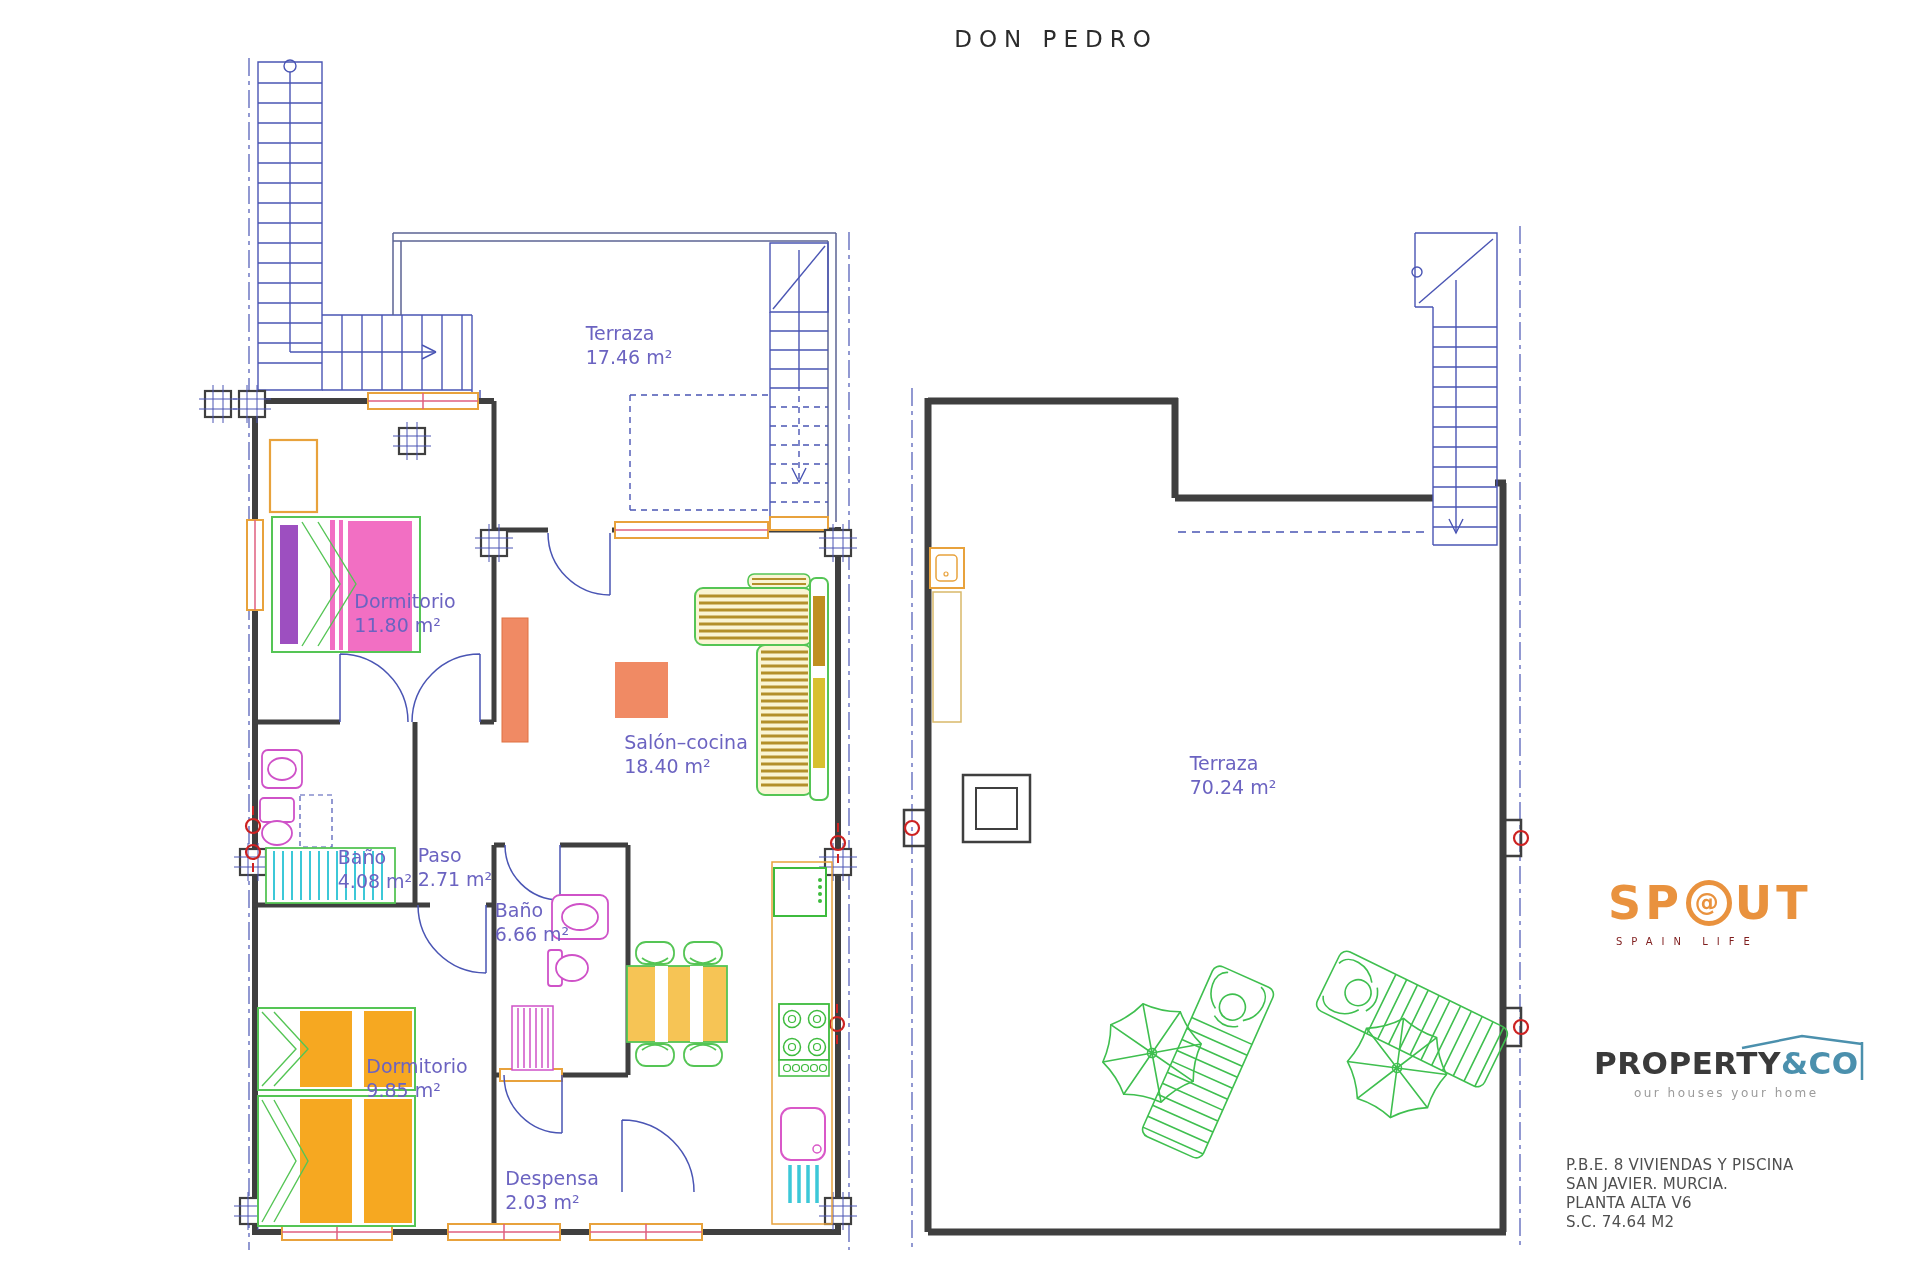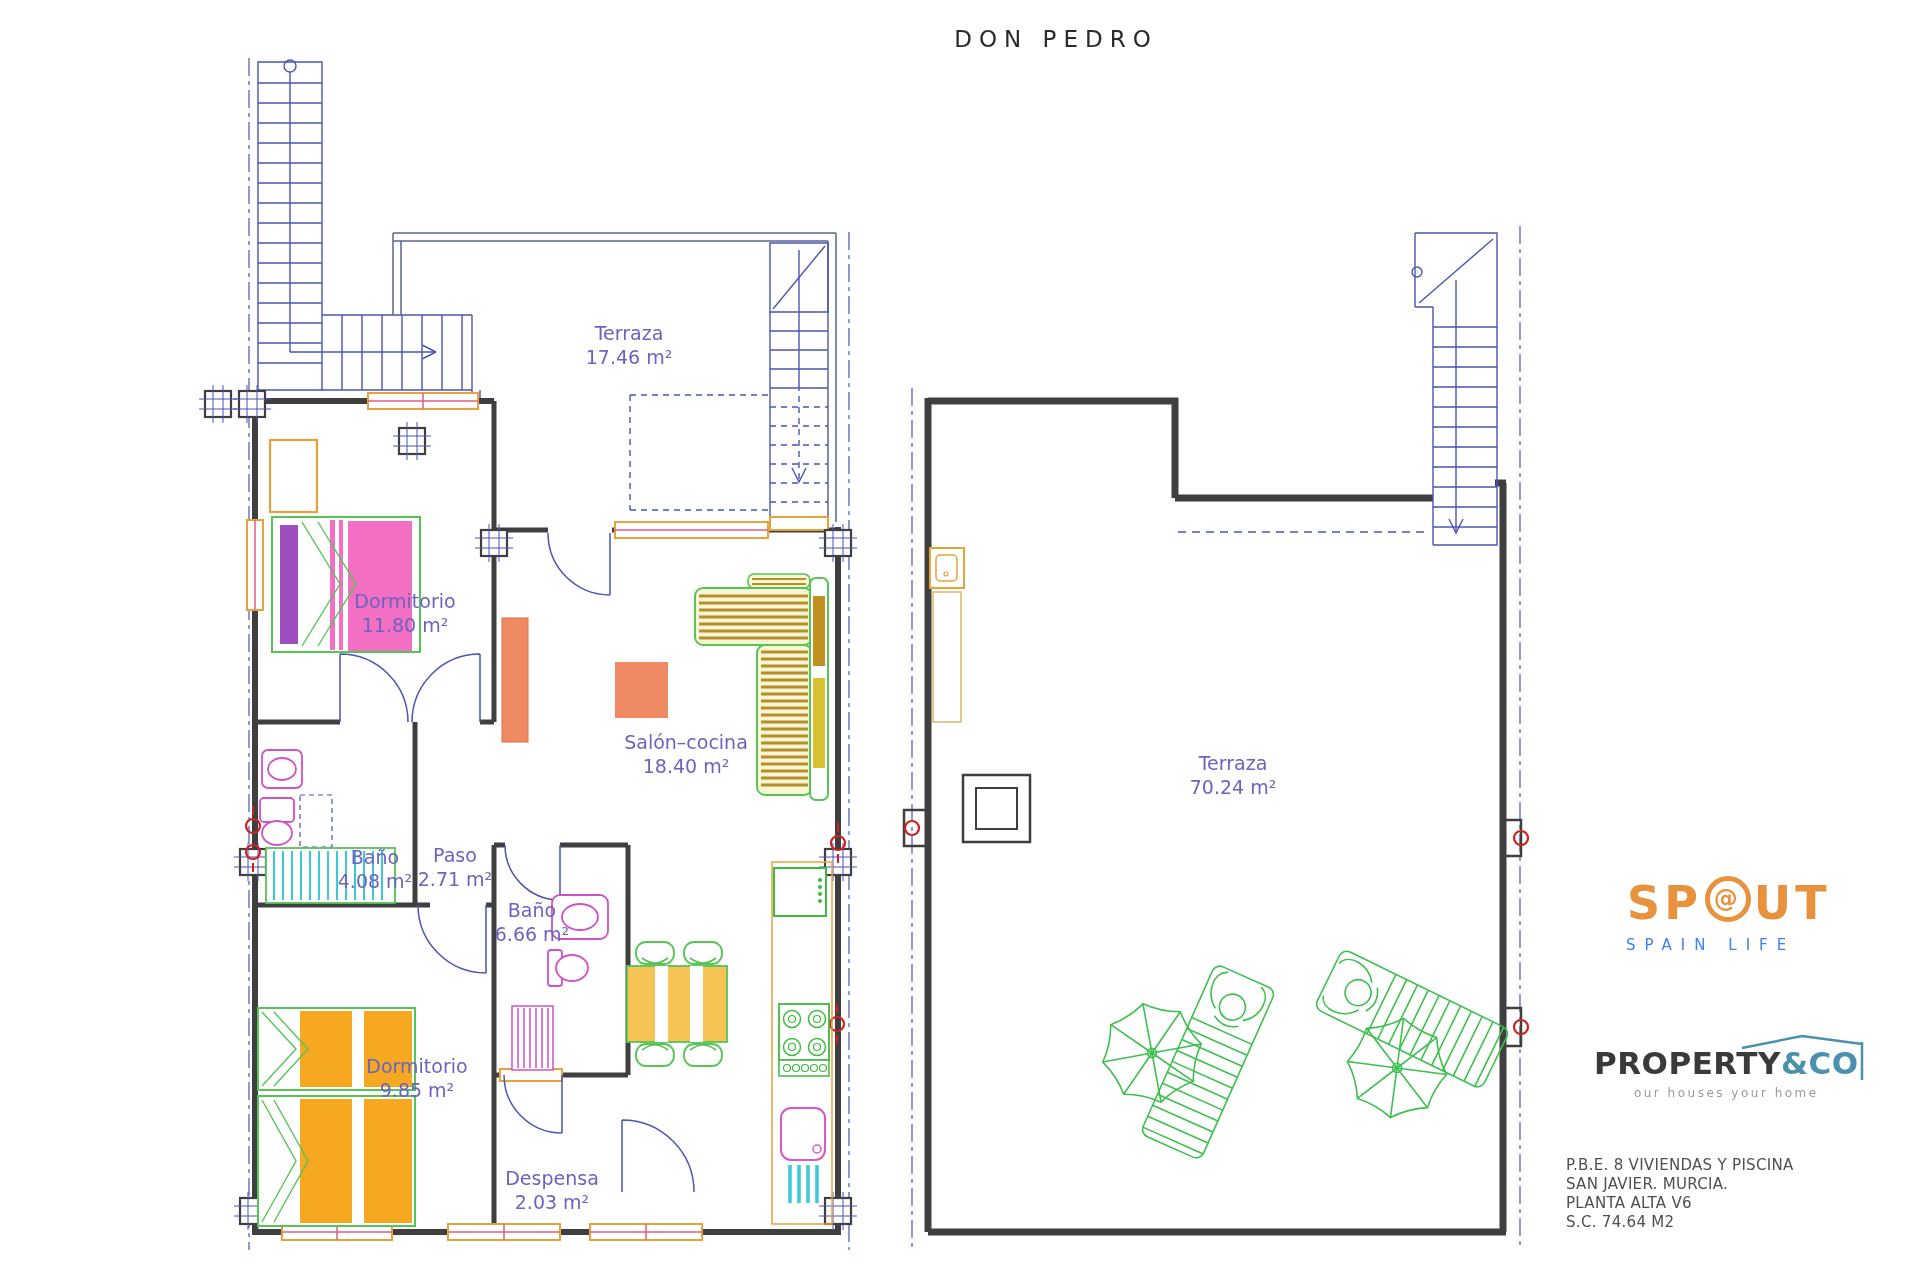--- a/index.html
+++ b/index.html
@@ -1,34 +1,34 @@
 <!DOCTYPE html>
 <html><head>
 <meta charset="utf-8">
 <style>
   html,body{margin:0;padding:0;background:#ffffff;}
   .page{position:relative;width:1920px;height:1280px;background:#ffffff;overflow:hidden;
         font-family:"DejaVu Sans","Liberation Sans",sans-serif;}
   svg.plan{position:absolute;left:0;top:0;}
-  .room-label{position:absolute;transform:translate(-50%,-50%);text-align:center;
+  .room-label{position:absolute;transform:translate(-50%,-50%);text-align:left;
               color:#6b63c1;font-size:19px;line-height:1.28;white-space:nowrap;}
   
   .villa-logo{position:absolute;left:898px;top:22px;width:330px;}
   .villa-row{display:flex;align-items:flex-start;}
   .villa-rest{font-size:66px;font-weight:800;letter-spacing:2px;color:#1d1d1d;margin-top:14px;line-height:1;}
   .villa-num{font-family:"DejaVu Serif","Liberation Serif",serif;font-style:italic;font-size:88px;
              color:#1d1d1d;line-height:1;margin-left:10px;margin-top:-2px;}
   .villa-sub{margin-top:4px;margin-left:38px;width:240px;text-align:center;font-size:23px;
              letter-spacing:7px;color:#2b2b2b;font-weight:500;}
   
   .spout{position:absolute;left:1608px;top:876px;color:#e9923e;}
-  .spout-row{display:flex;font-weight:bold;font-size:46px;letter-spacing:4px;margin-left:19px;}
+  .spout-row{display:flex;align-items:center;font-weight:bold;font-size:46px;letter-spacing:4px;}
   .spout-o{display:inline-flex;align-items:center;justify-content:center;width:36px;height:36px;
            border:5px solid #e9923e;border-radius:50%;margin:0 3px;font-size:24px;font-weight:bold;}
-  .spout-sub{margin-top:6px;margin-left:18px;font-size:15px;letter-spacing:9px;color:#3b82f6;font-weight:500;}
+  .spout-sub{margin-top:6px;margin-left:8px;font-size:10px;letter-spacing:9px;color:#7f1d1d;font-weight:500;}
   
   .propco{position:absolute;left:1594px;top:1034px;}
   .propco-row{font-size:31px;font-weight:700;letter-spacing:0.5px;line-height:1;margin-top:14px;}
   .propco-main{color:#3a3a3a;}
   .propco-suffix{color:#4b90ad;}
   .propco-roof{position:absolute;left:146px;top:0px;}
   .propco-tag{margin-top:7px;font-size:12px;letter-spacing:2.5px;color:#9b9b9b;text-align:center;}
   
   .pinfo{position:absolute;left:1566px;top:1155px;color:#4f4f4f;font-size:16px;line-height:19px;
          letter-spacing:0.3px;transform:scaleX(0.94);transform-origin:left top;white-space:nowrap;}

